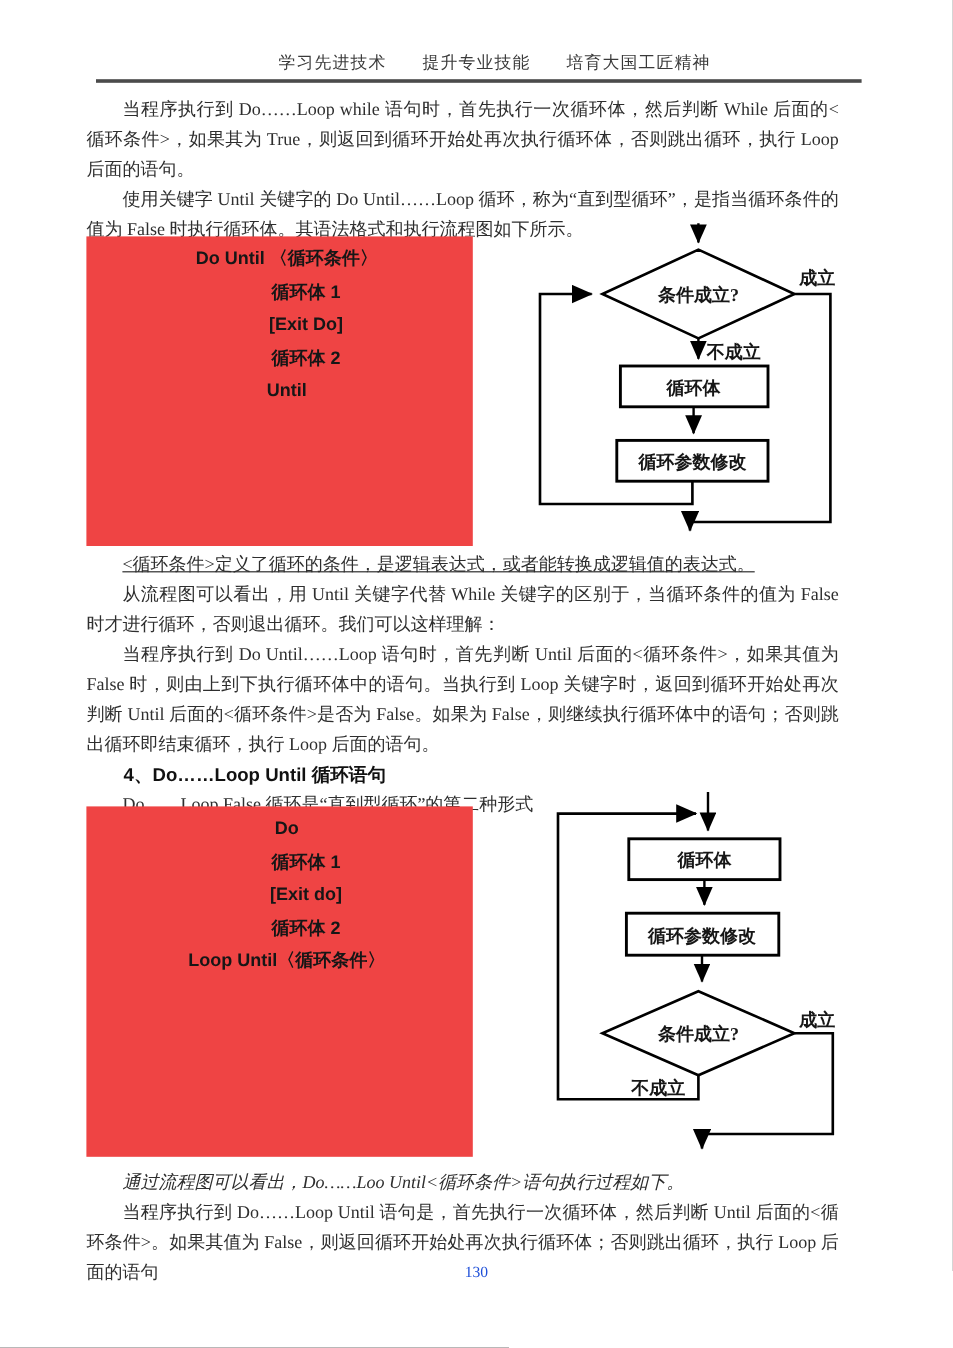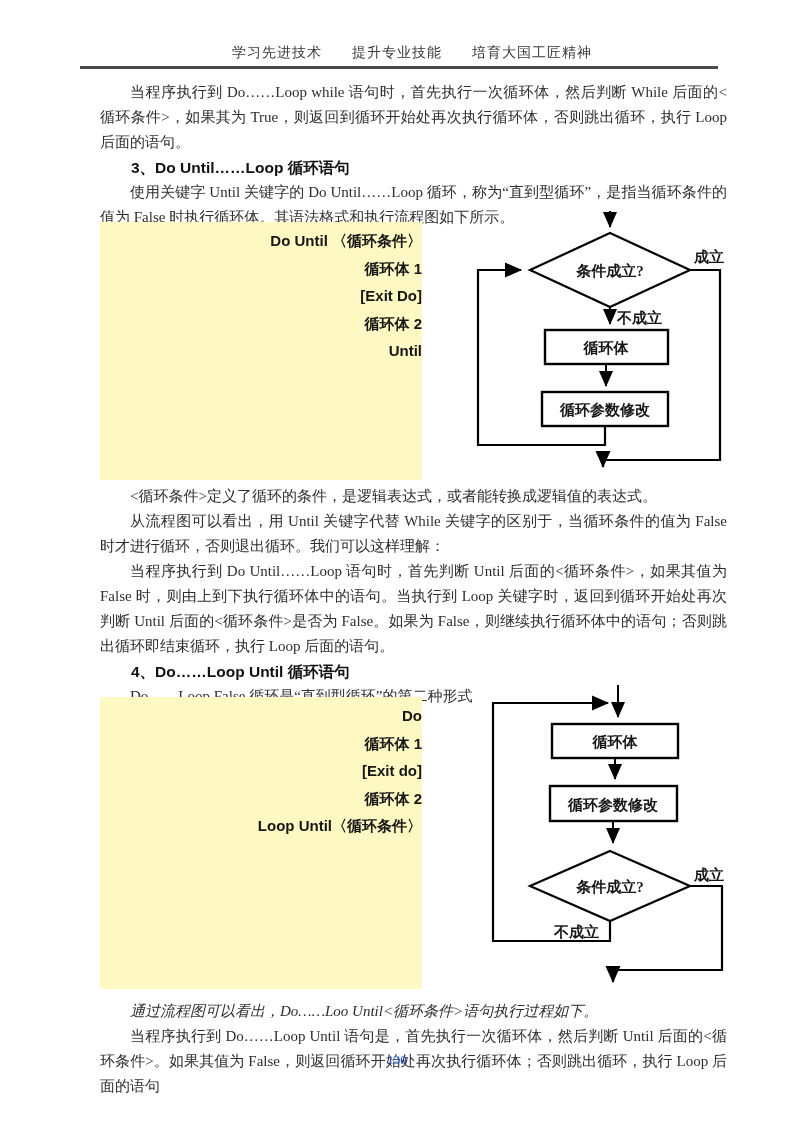--- a/index.html
+++ b/index.html
@@ -13,39 +13,39 @@
     position:absolute; top:44px; left:0; right:0;
     text-align:center; font-size:14px; letter-spacing:1px; color:#3a3a3a;
     word-spacing:6px;
     padding-left:30px;
   }
   .header-rule {
     position:absolute; top:66px; left:80px; width:638px; height:3px;
     background:#4b4b4b;
   }
   .content {
-    position:absolute; top:80px; left:100px; width:627px;
+    position:absolute; top:80px; left:72px; width:627px;
     font-size:15px; line-height:25px; text-align:justify;
   }
   .content p { margin:0; text-indent:2em; }
   .heading {
     font-family:"Liberation Sans","DejaVu Sans",sans-serif;
     font-weight:bold; font-size:15.5px; color:#111;
   }
-  .p3 { margin-top:4px !important; }
+  .p3 { margin-top:4px !important;text-decoration:underline; }
   .p7 { margin-top:10px !important;font-style:italic; }
   .code-row { position:relative; }
   .row1 { height:258px; margin-top:-8px; }
   .row2 { height:292px; margin-top:-12px; }
   .code-block {
     position:absolute; left:0; top:0; width:322px; height:100%;
-    background:#fef9c3; box-sizing:border-box; padding:5px 0 0 12px;
+    background:#ef4444; box-sizing:border-box; padding:5px 0 0 12px;
     font-family:"Liberation Sans","DejaVu Sans",sans-serif;
     font-weight:bold; font-size:15px; line-height:27.5px; color:#161616;
-    text-align:right;
+    text-align:center;
   }
   .code-line { white-space:pre; }
   .code-line.ind { padding-left:32px; }
   .flow-svg { position:absolute; left:370px; }
   .f1 { top:-12px; }
   .f2 { top:-14px; }
   .flow-svg text {
     font-family:"Liberation Serif","DejaVu Serif",serif;
     font-size:15px; font-weight:600; fill:#161616;
   }
@@ -58,21 +58,20 @@
 <body>
 
 <div class="page">
 
   <div class="header-text">学习先进技术　　提升专业技能　　培育大国工匠精神</div>
   <div class="header-rule"></div>
 
   <div class="content">
 
     <p>当程序执行到 Do……Loop while 语句时，首先执行一次循环体，然后判断 While 后面的&lt;循环条件&gt;，如果其为 True，则返回到循环开始处再次执行循环体，否则跳出循环，执行 Loop 后面的语句。</p>
-    <p class="heading">3、Do Until……Loop 循环语句</p>
     <p>使用关键字 Until 关键字的 Do Until……Loop 循环，称为“直到型循环”，是指当循环条件的值为 False 时执行循环体。其语法格式和执行流程图如下所示。</p>
 
     <div class="code-row row1">
       <div class="code-block">
         <div class="code-line">Do Until 〈循环条件〉</div>
         <div class="code-line ind">循环体 1</div>
         <div class="code-line ind">[Exit Do]</div>
         <div class="code-line ind">循环体 2</div>
         <div class="code-line">Until</div>
       </div>

